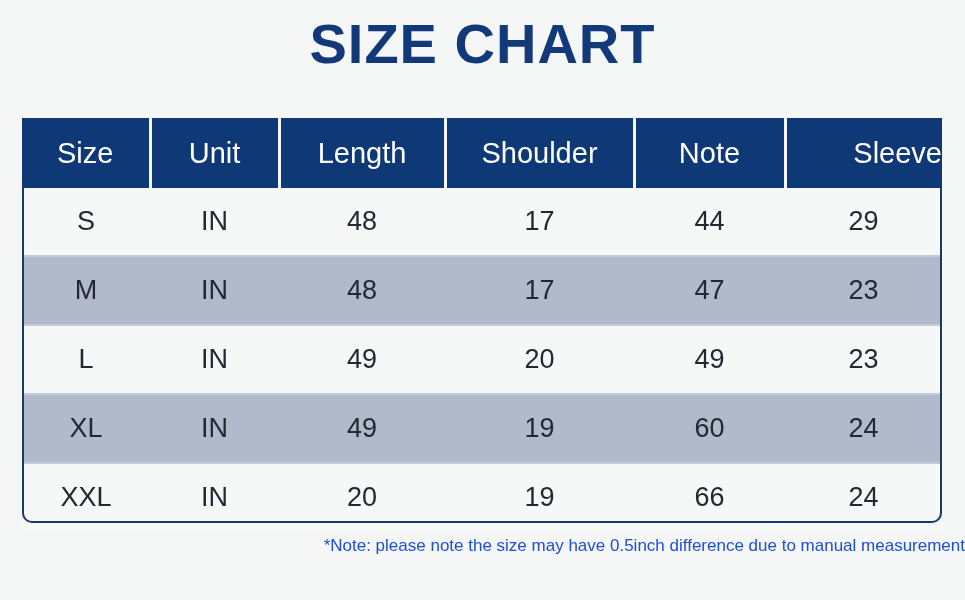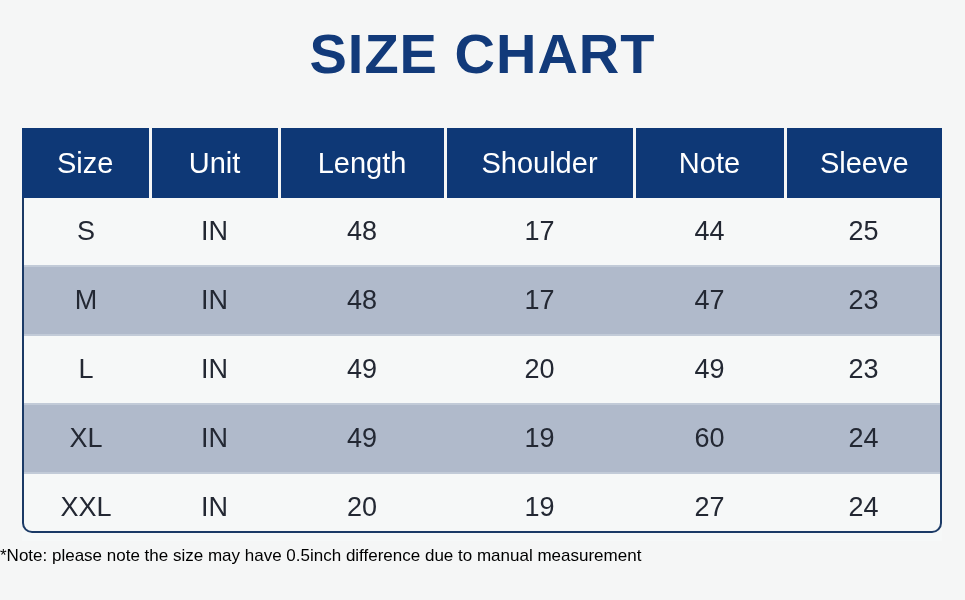--- a/index.html
+++ b/index.html
@@ -20,21 +20,21 @@
     box-sizing: border-box;
   }
   .chart-title {
     text-align: center;
     color: #123a7a;
     font-size: 56px;
     font-weight: bold;
     letter-spacing: 1px;
     line-height: 1;
     padding-top: 10px;
-    margin: 16px;
+    margin: 6px;
     font-family: "Liberation Sans", sans-serif;
   }
   .table-wrap {
     position: absolute;
     left: 22px;
     top: 112px;
     width: 860px;
   }
   table.size-table {
     width: 920px;
@@ -52,20 +52,21 @@
     vertical-align: middle;
     border-left: 3px solid #0ea5e9;
     border-right: 3px solid #f5f6f6;
     padding: 0;
   }
   table.size-table thead th:first-child {
     border-left: none;
   }
   table.size-table thead th:last-child {
     border-right: none;
+    text-align: right;
   }
   table.size-table tbody td {
     font-size: 27px;
     color: #232833;
     text-align: center;
     vertical-align: middle;
     height: 67px;
     padding: 0;
     border: none;
   }
@@ -89,23 +90,23 @@
     border-bottom-left-radius: 10px;
     border-bottom-right-radius: 10px;
     box-sizing: border-box;
     pointer-events: none;
   }
   .note {
     position: absolute;
     left: 0;
     right: 0;
     top: 530px;
-    text-align: left;
+    text-align: right;
     font-size: 17px;
-    color: #000000;
+    color: #1d4ed8;
     font-family: "Liberation Sans", sans-serif;
   }
   .col-size { width: 128px; }
   .col-unit { width: 129px; }
   .col-len { width: 166px; }
   .col-sho { width: 189px; }
   .col-che { width: 151px; }
   .col-sle { width: 157px; }
 </style>
 </head>
@@ -135,21 +136,21 @@
           <th>Sleeve</th>
         </tr>
       </thead>
       <tbody>
         <tr class="row-light">
           <td>S</td>
           <td>IN</td>
           <td>48</td>
           <td>17</td>
           <td>44</td>
-          <td>25</td>
+          <td>29</td>
         </tr>
         <tr class="row-shaded">
           <td>M</td>
           <td>IN</td>
           <td>48</td>
           <td>17</td>
           <td>47</td>
           <td>23</td>
         </tr>
         <tr class="row-light">
@@ -166,21 +167,21 @@
           <td>49</td>
           <td>19</td>
           <td>60</td>
           <td>24</td>
         </tr>
         <tr class="row-light">
           <td>XXL</td>
           <td>IN</td>
           <td>20</td>
           <td>19</td>
-          <td>27</td>
+          <td>66</td>
           <td>24</td>
         </tr>
       </tbody>
     </table>
     <div class="body-frame"></div>
   </div>
 
   <div class="note">*Note: please note the size may have 0.5inch difference due to manual measurement</div>
 
 </div>

